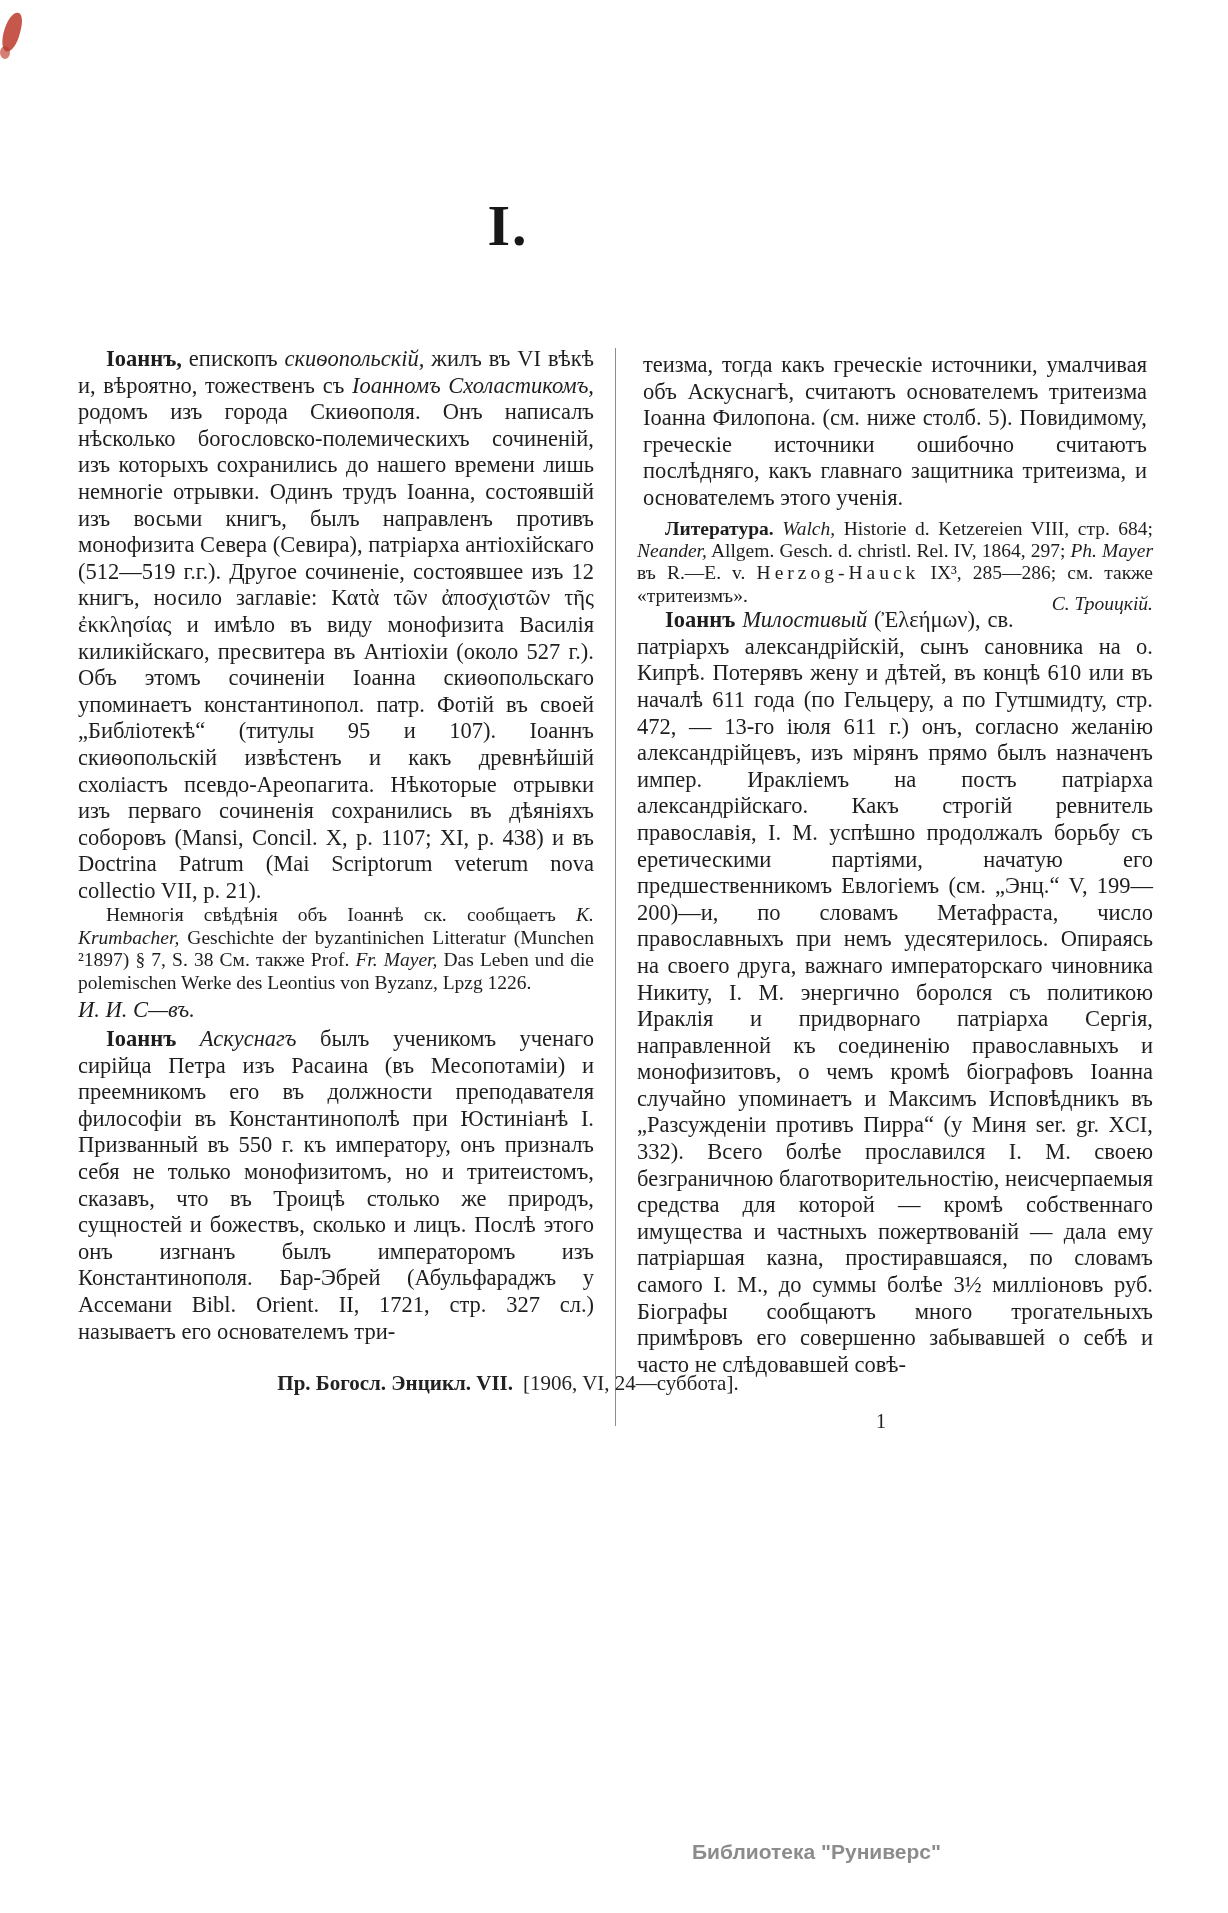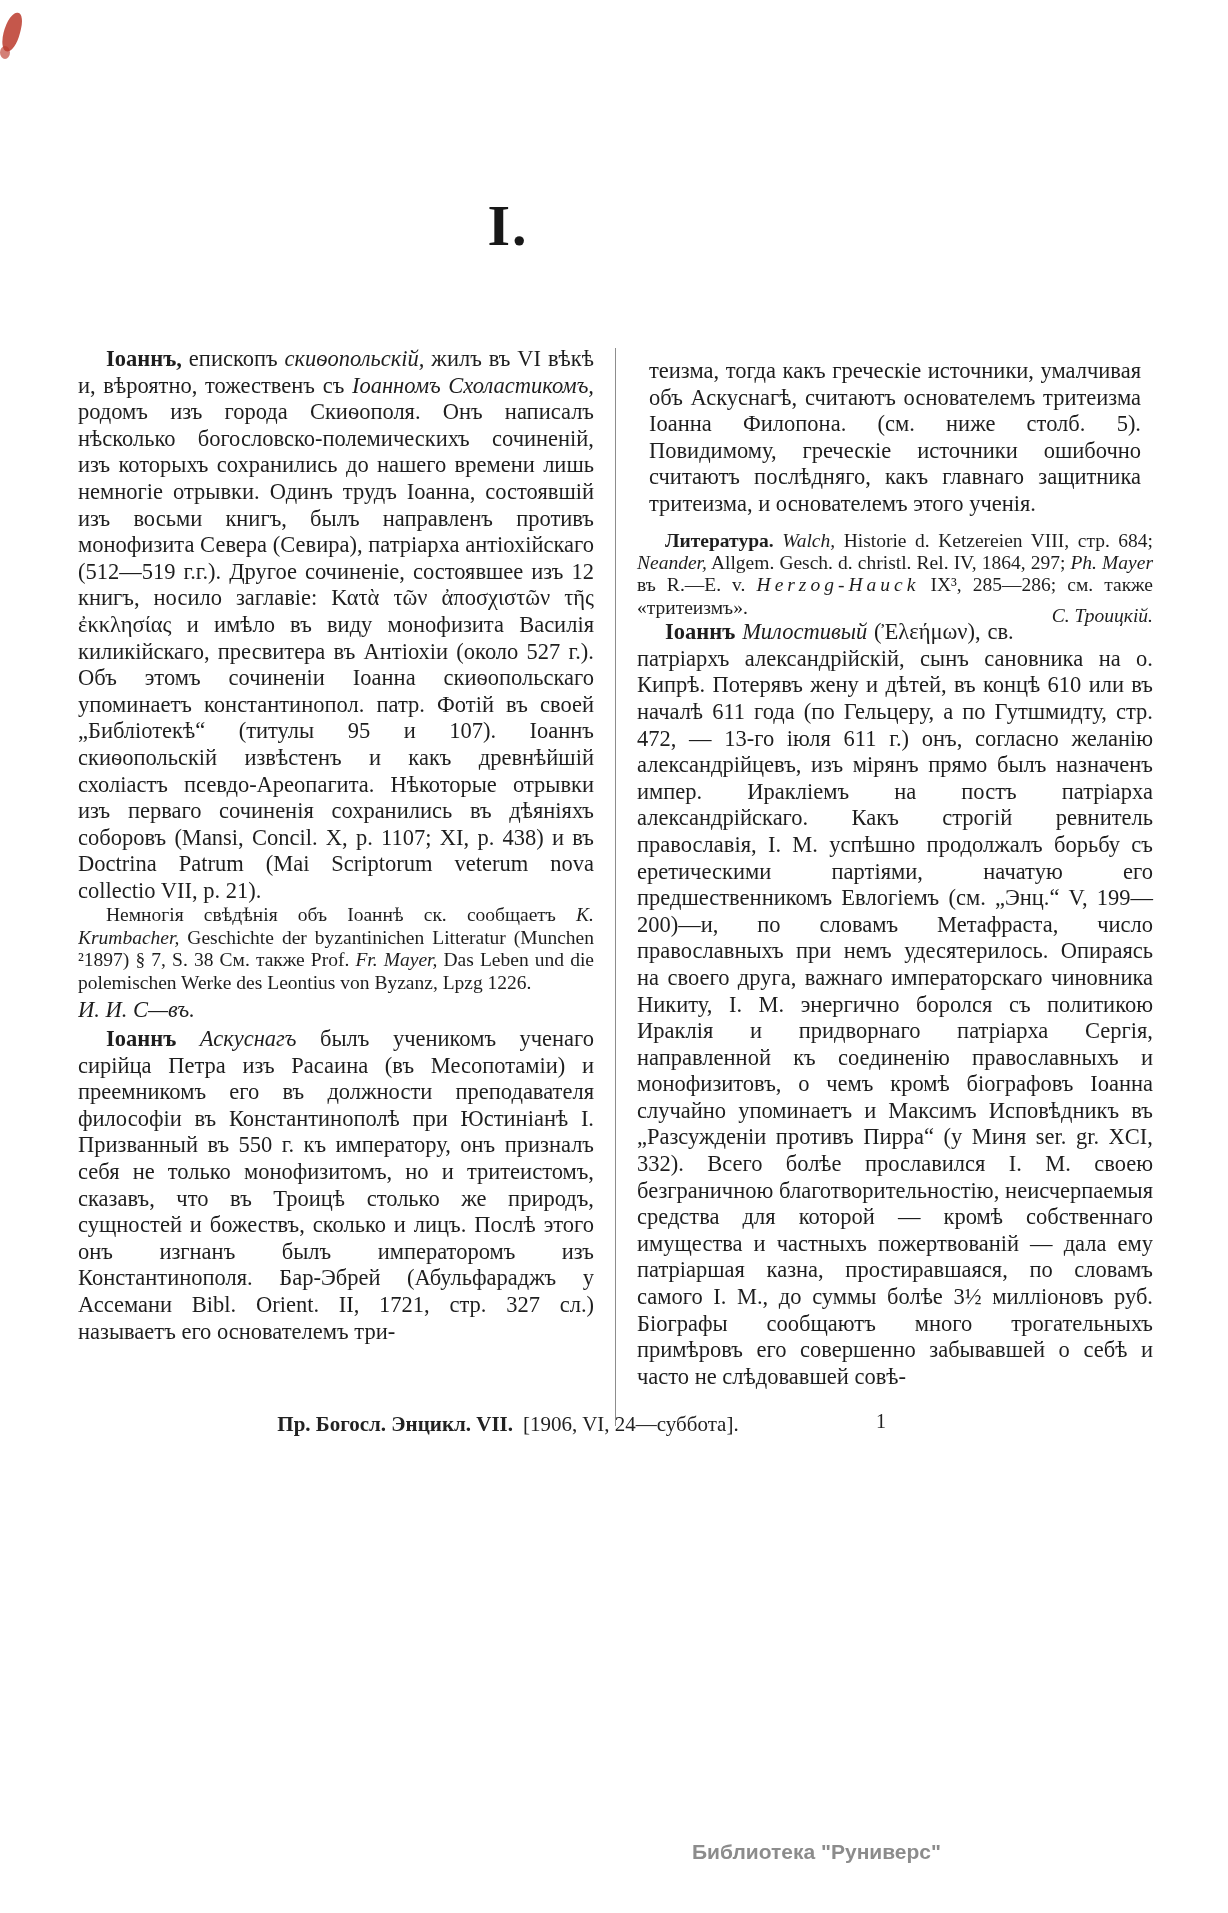--- a/index.html
+++ b/index.html
@@ -44,33 +44,33 @@
     font-size: 22.5px;
     line-height: 26.6px;
     text-align: justify;
   }
   .divider {
     width: 1px; background: #8d8d8d;
     margin: 2px 21px 0 21px;
     align-self: stretch;
   }
   p.entry { margin: 0; text-indent: 28px; }
-  p.noindent { margin: 12px; text-indent: 0; }
+  p.noindent { margin: 6px; text-indent: 0; }
   .headword { font-weight: bold; }
   .ital { font-style: italic; }
   .greek { font-style: normal; }
   .smallprint { font-size: 19.5px; line-height: 22.4px; text-indent: 24px; }
   .sig-line {
     font-style: italic; padding-right: 148px;
     font-size: 22.5px; line-height: 28px; margin: 2px 0;
   }
   .sig-float { float: right; font-style: italic; padding-left: 10px; margin-top: 8px; }
-  .spaced { letter-spacing: 4px; font-style: italic; }
+  .spaced { letter-spacing: 4px; }
   .footer {
-    position: absolute; top: 1412px; left: 78px; width: 860px;
+    position: absolute; top: 1371px; left: 78px; width: 860px;
     text-align: center; font-size: 21px; color: #222;
   }
   .footer .bold { font-weight: bold; }
   .footer .issue { margin-left: 10px; }
   .pagenum {
     position: absolute; top: 1410px; left: 876px;
     font-size: 20px; color: #222;
   }
   .watermark {
     position: absolute; top: 1840px; left: 692px;

